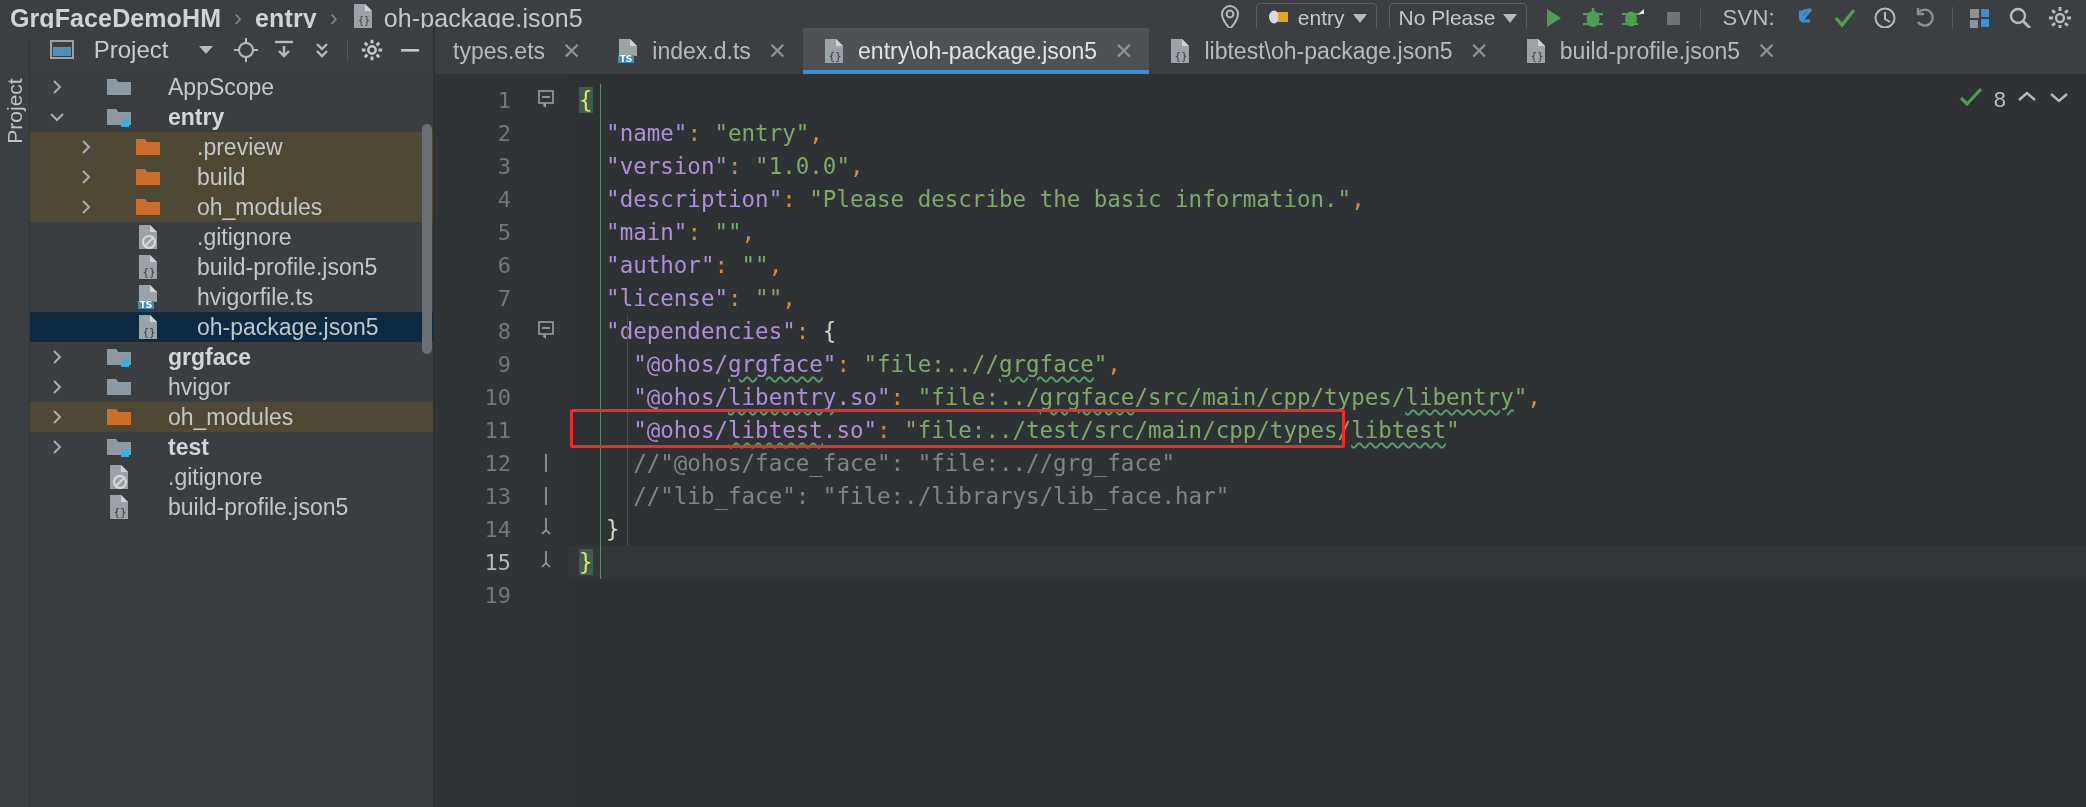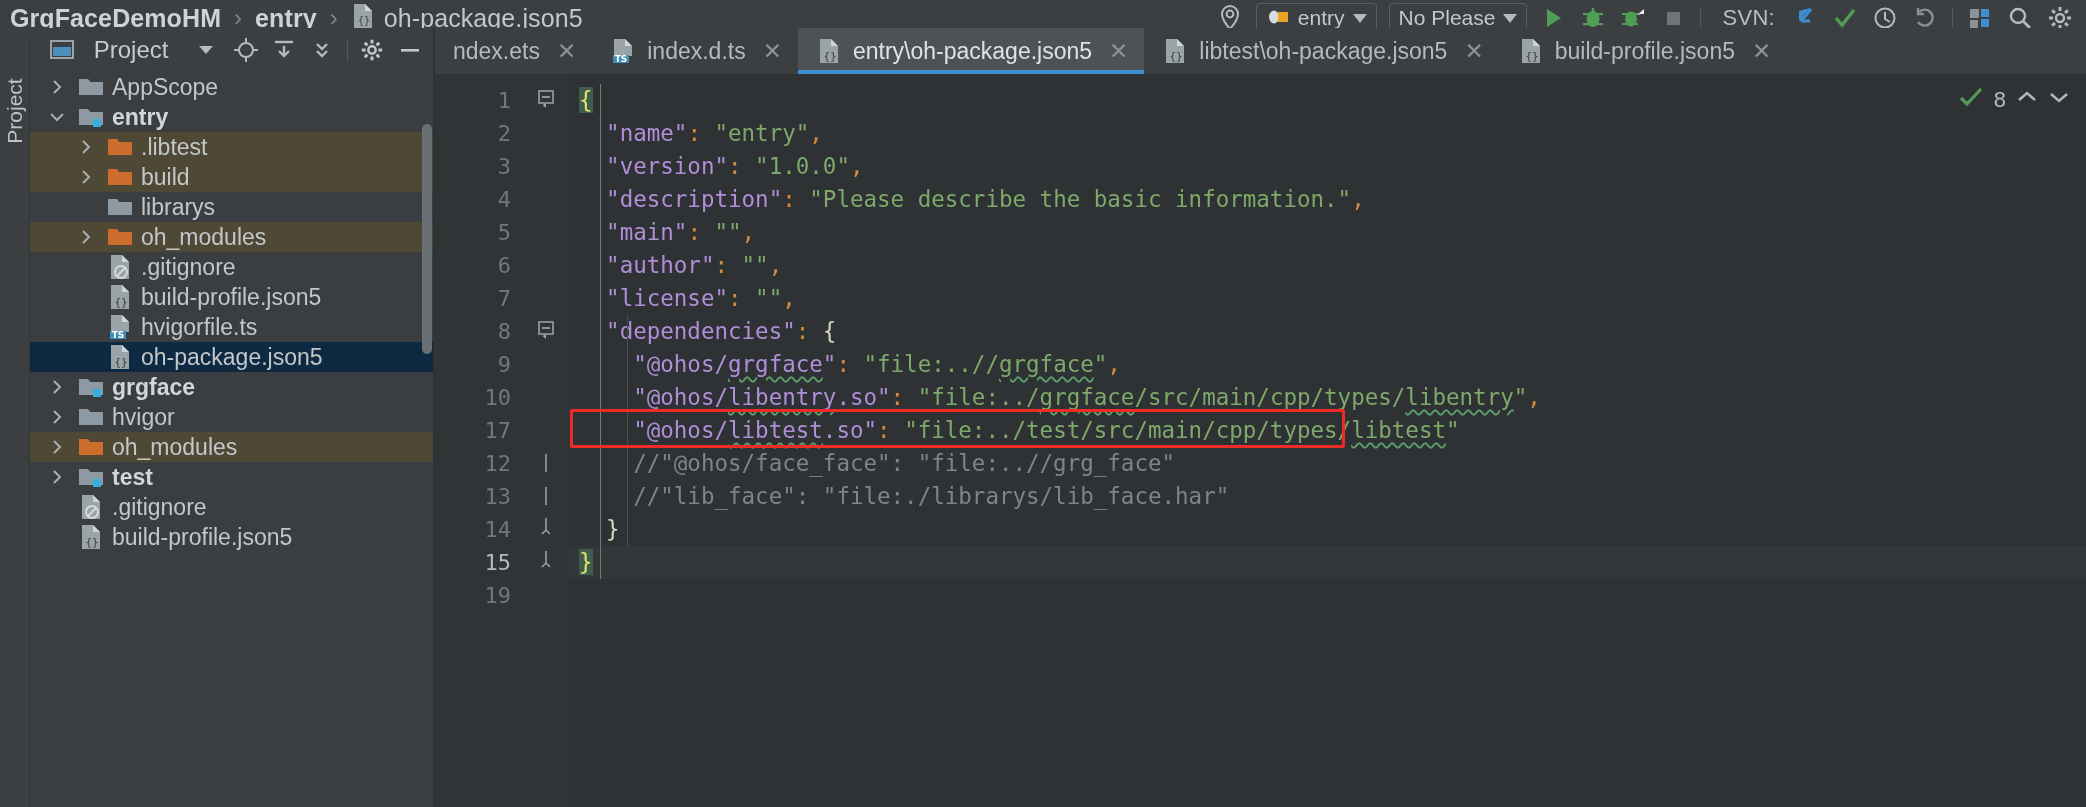--- a/index.html
+++ b/index.html
@@ -61,21 +61,21 @@
   .proj-title { color: #c7cbce; font-size: 24px; margin-left: 12px; }
   .proj-hdr-ico { width: 38px; height: 36px; display: flex; align-items: center; justify-content: center; }
   .proj-hdr-sep { width: 1px; height: 22px; background: #55595c; margin: 0 5px; }
 
   .tree {
     position: absolute; left: 0; top: 44px; width: 404px; height: 735px;
     background: #3b3e40; overflow: hidden;
   }
   .trow {
     height: 30px; display: flex; align-items: center; white-space: nowrap;
-    font-size: 23px; color: #c3c7ca; position: relative;
+    font-size: 23px; color: #c3c7ca; position: relative; gap: 28px;
   }
   .trow.excluded { background: #4e4835; }
   .trow.selected { background: #0d2a42; }
   .trow.faint    { background: #3b3e40; }
   .arrow {
     width: 22px; height: 22px; display: inline-flex; align-items: center; justify-content: center;
     flex: 0 0 22px;
   }
   .arrow.none { visibility: hidden; }
   .tlabel { margin-left: 8px; }
@@ -383,43 +383,34 @@
           <span class="arrow" style="margin-left: 45px;">
             <svg width="18" height="18" viewBox="0 0 18 18">
               <path d="M6 3l6 6-6 6" stroke="#a9aeb1" stroke-width="2" fill="none"></path>
             </svg>
           </span>
           <span class="ticon" style="margin-left: 10px;">
             <svg width="26" height="22" viewBox="0 0 26 22">
               <path d="M1 3h9l2.4 3H25v13H1z" fill="#cc6d2e"></path>
             </svg>
           </span>
-          <span class="tlabel">.libtest</span>
+          <span class="tlabel">.preview</span>
         </div>
         <div class="trow excluded">
           <span class="arrow" style="margin-left: 45px;">
             <svg width="18" height="18" viewBox="0 0 18 18">
               <path d="M6 3l6 6-6 6" stroke="#a9aeb1" stroke-width="2" fill="none"></path>
             </svg>
           </span>
           <span class="ticon" style="margin-left: 10px;">
             <svg width="26" height="22" viewBox="0 0 26 22">
               <path d="M1 3h9l2.4 3H25v13H1z" fill="#cc6d2e"></path>
             </svg>
           </span>
           <span class="tlabel">build</span>
-        </div>
-        <div class="trow faint">
-          <span class="arrow none" style="margin-left: 45px;"></span>
-          <span class="ticon" style="margin-left: 10px;">
-            <svg width="26" height="22" viewBox="0 0 26 22">
-              <path d="M1 3h9l2.4 3H25v13H1z" fill="#8d9aa3"></path>
-            </svg>
-          </span>
-          <span class="tlabel">librarys</span>
         </div>
         <div class="trow excluded">
           <span class="arrow" style="margin-left: 45px;">
             <svg width="18" height="18" viewBox="0 0 18 18">
               <path d="M6 3l6 6-6 6" stroke="#a9aeb1" stroke-width="2" fill="none"></path>
             </svg>
           </span>
           <span class="ticon" style="margin-left: 10px;">
             <svg width="26" height="22" viewBox="0 0 26 22">
               <path d="M1 3h9l2.4 3H25v13H1z" fill="#cc6d2e"></path>
@@ -554,21 +545,21 @@
           <span class="tlabel">build-profile.json5</span>
         </div>
       </div>
     <div class="tree-scroll"></div>
   </div>
 
   <div class="panel-divider"></div>
 
   <div class="tabbar" id="tabbar">
       <div class="etab">
-        <span>ndex.ets</span>
+        <span>types.ets</span>
         <span class="x">✕</span>
       </div>
       <div class="etab">
         <span class="tab-ico">
           <svg width="24" height="26" viewBox="0 0 24 26">
             <path d="M3 1h11l7 7v10H3z" fill="#9aa3a8"></path>
             <path d="M14 1l7 7h-7z" fill="#cfd4d7"></path>
             <rect x="2" y="17" width="16" height="8" fill="#3d8fb5"></rect>
             <text x="10" y="24" font-size="9" fill="#fff" text-anchor="middle" font-family="DejaVu Sans, sans-serif" font-weight="bold">TS</text>
           </svg>
@@ -619,21 +610,21 @@
         <div class="lnum" style="top: 10px;">1</div>
         <div class="lnum" style="top: 43px;">2</div>
         <div class="lnum" style="top: 76px;">3</div>
         <div class="lnum" style="top: 109px;">4</div>
         <div class="lnum" style="top: 142px;">5</div>
         <div class="lnum" style="top: 175px;">6</div>
         <div class="lnum" style="top: 208px;">7</div>
         <div class="lnum" style="top: 241px;">8</div>
         <div class="lnum" style="top: 274px;">9</div>
         <div class="lnum" style="top: 307px;">10</div>
-        <div class="lnum" style="top: 340px;">17</div>
+        <div class="lnum" style="top: 340px;">11</div>
         <div class="lnum" style="top: 373px;">12</div>
         <div class="lnum" style="top: 406px;">13</div>
         <div class="lnum" style="top: 439px;">14</div>
         <div class="lnum cur" style="top: 472px;">15</div>
         <div class="lnum" style="top: 505px;">19</div>
       </div>
     <div class="fold-col" id="foldcol">
         <div class="foldmark" style="top: 15px;">
           <svg width="20" height="22" viewBox="0 0 20 22">
             <rect x="3" y="2" width="14" height="12" fill="none" stroke="#9aa0a3" stroke-width="1.6"></rect>

